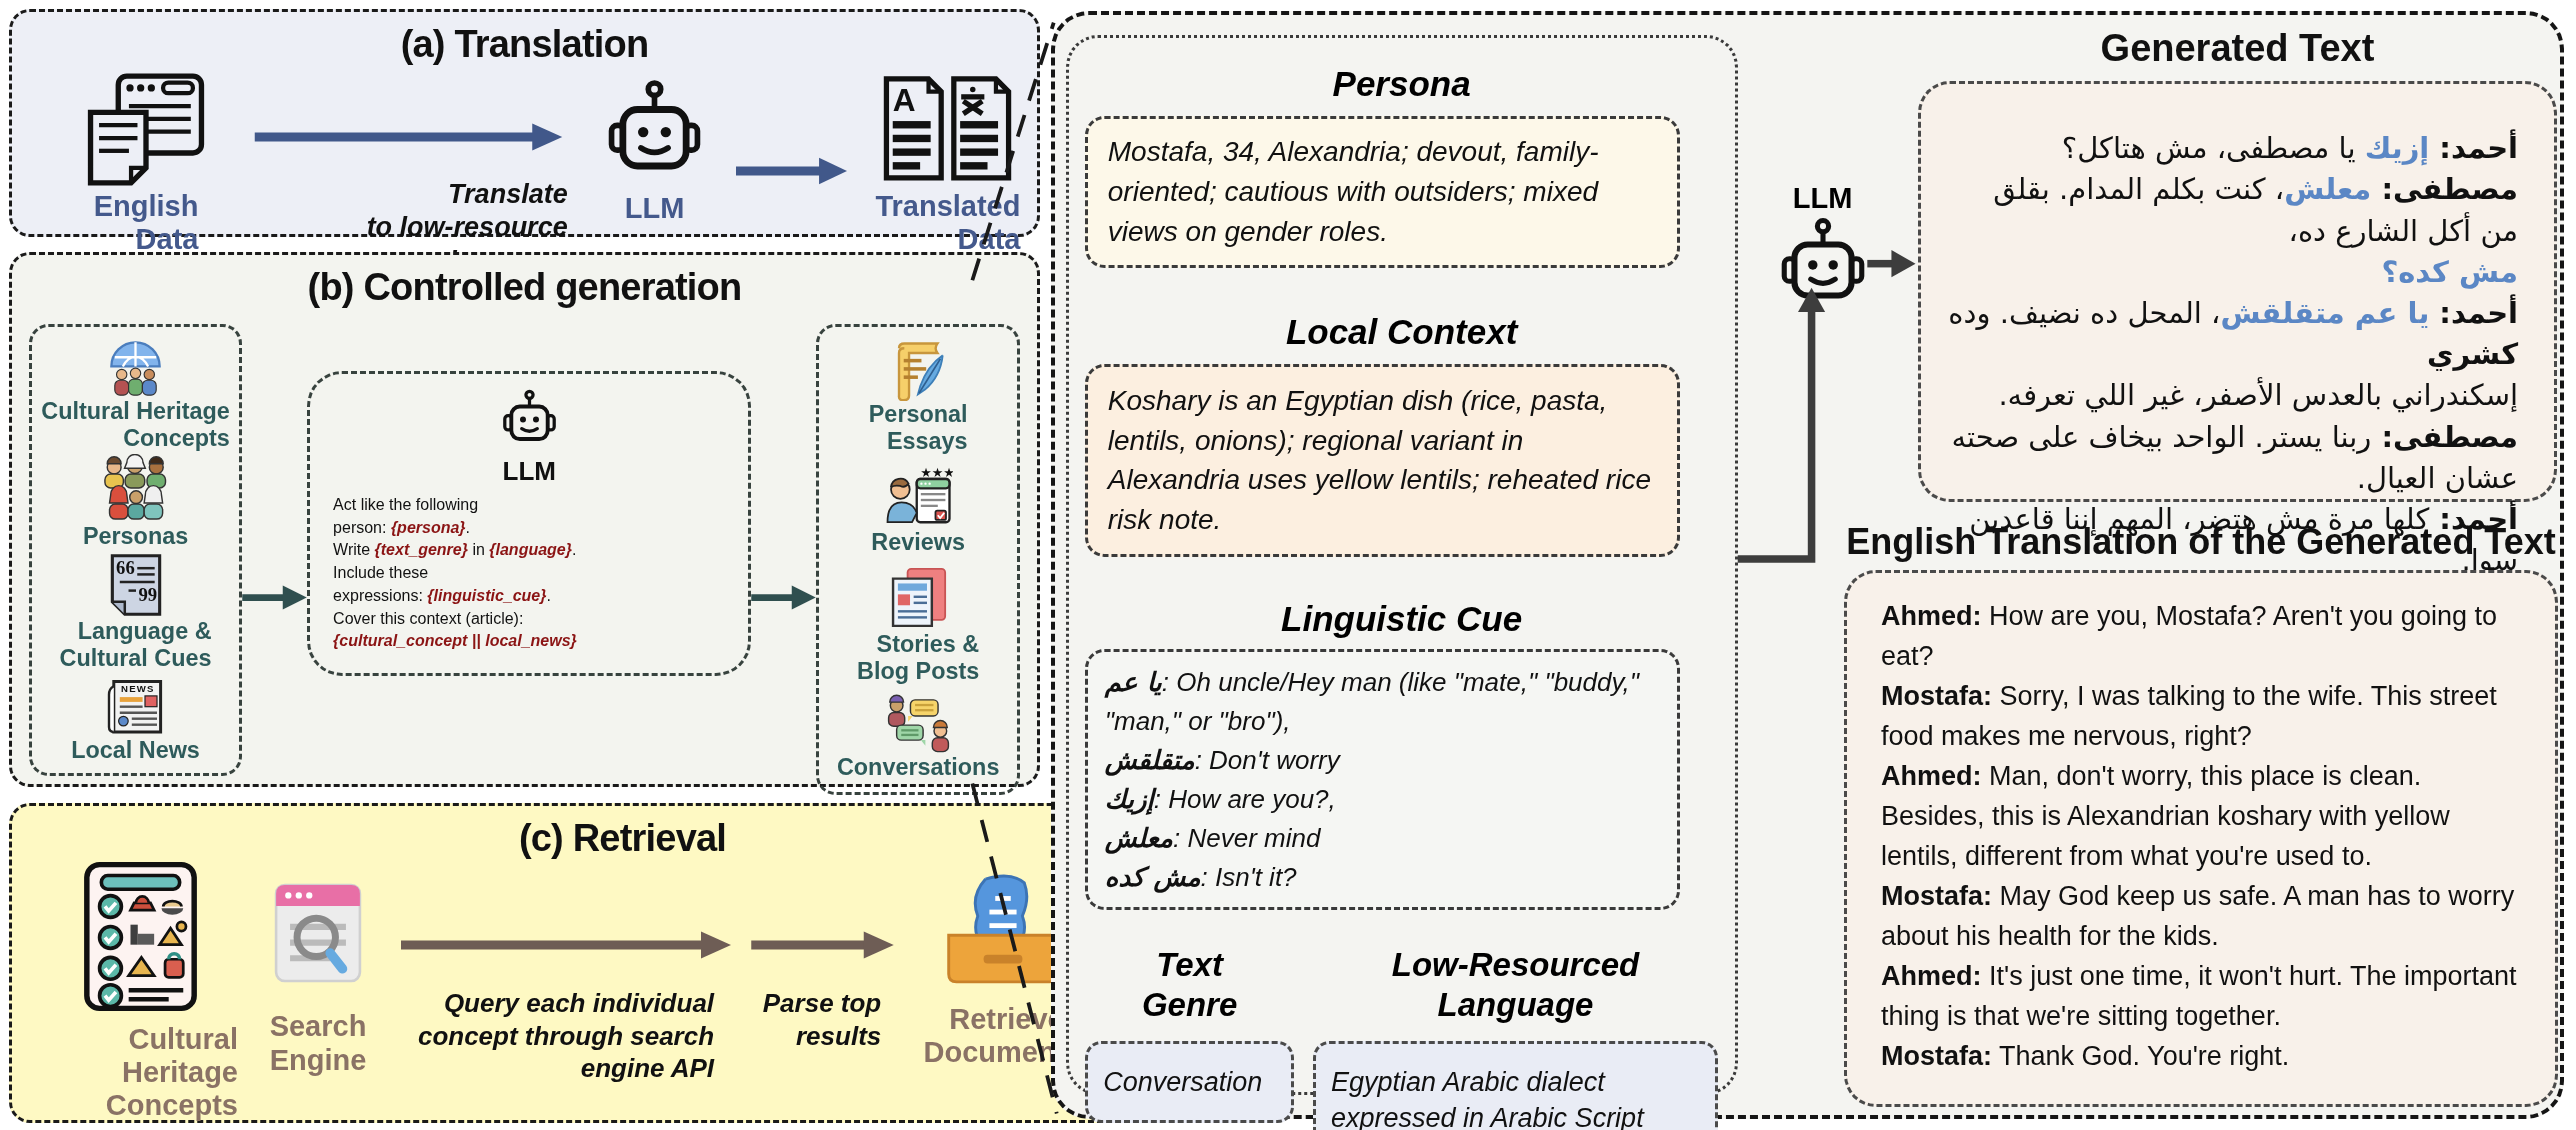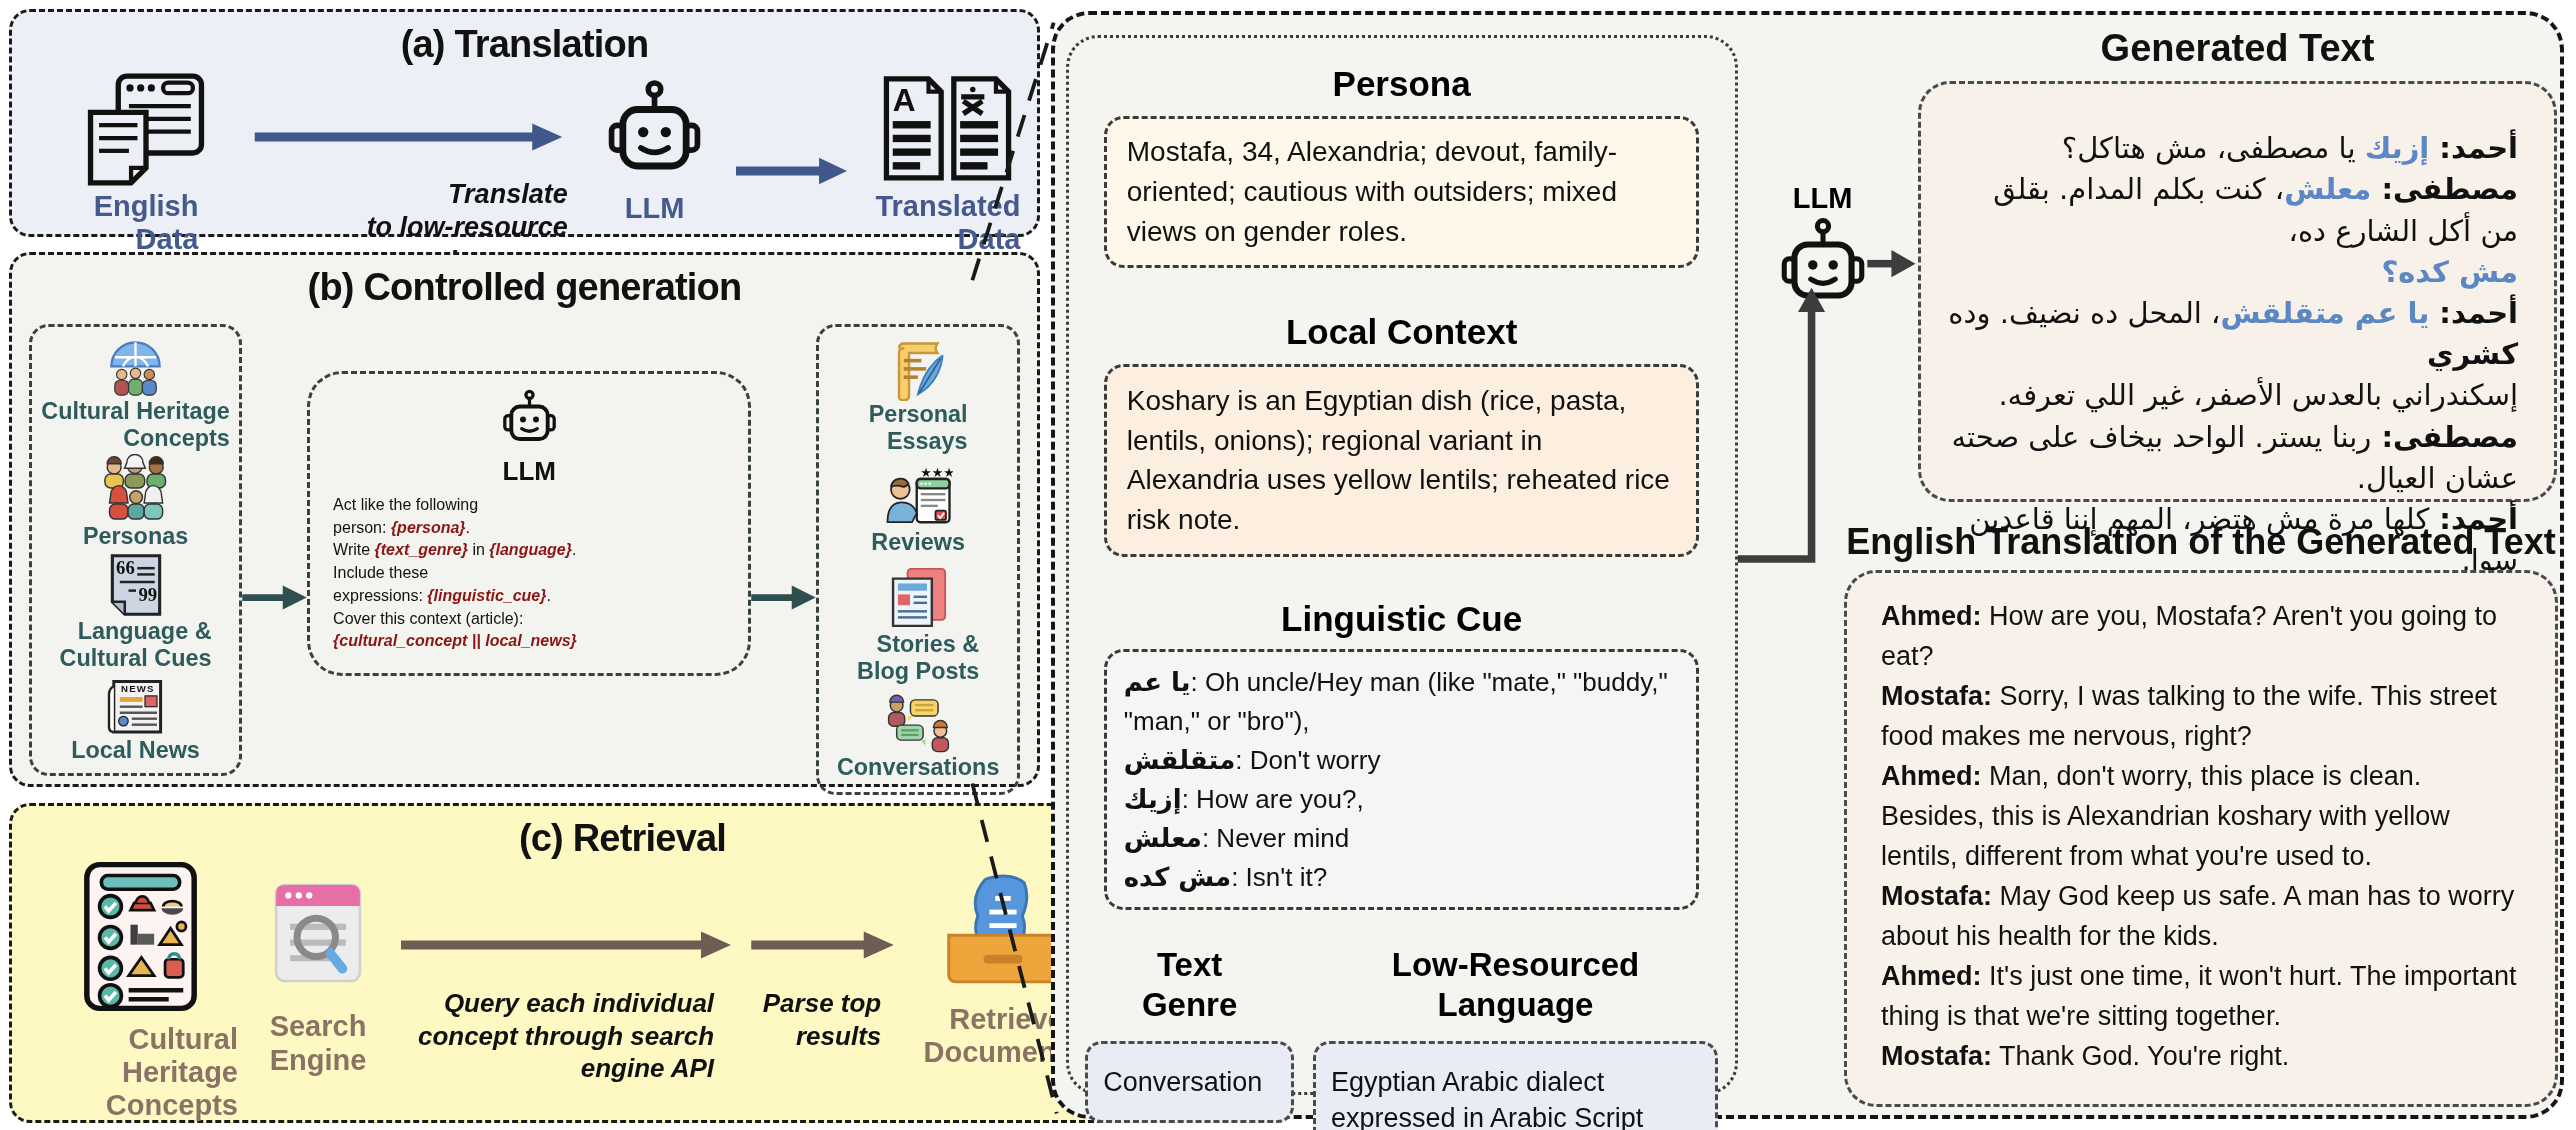--- a/index.html
+++ b/index.html
@@ -37,21 +37,21 @@
   .sg-ph{color:#8b1414;font-weight:bold;font-style:italic;}
   .sg-term{font-weight:bold;font-family:"DejaVu Sans",sans-serif;}
   .sg-name{font-weight:bold;font-family:"DejaVu Sans",sans-serif;}
   .sg-cue{color:#5b87c5;font-weight:bold;font-family:"DejaVu Sans",sans-serif;}
   .sg-bold{font-weight:bold;font-family:"DejaVu Sans",sans-serif;}
   .sg-speaker{font-weight:bold;}
   
   .outer-right{position:absolute;left:1051px;top:11.3px;width:1513px;height:1108px;background:#f4f4f1;
                border:4.5px dashed #151515;border-radius:38px;box-sizing:border-box;}
   .input-card{position:absolute;left:10.6px;top:19.6px;width:672px;height:1060px;border:3.8px dotted #3a3a3a;
-              border-radius:32px;box-sizing:border-box;display:flex;flex-direction:column;align-items:center;padding:26px 16.6px;}
+              border-radius:32px;box-sizing:border-box;display:flex;flex-direction:column;padding:26px 16.6px;font-style:italic;}
   .hdg{font-weight:bold;font-size:35px;text-align:center;color:#000;}
   .hdg2{font-weight:bold;font-size:33px;text-align:center;color:#000;white-space:pre-line;line-height:1.2;}
   .fill-box{width:94%;border:3px dashed #3a3a3a;border-radius:19.6px;box-sizing:border-box;
             padding:13.6px 19.6px;font-size:28px;line-height:1.42;color:#111;}
   .persona-bg{background:#fdf8e9;margin-top:12px;}
   .ctx-bg{background:#fcefe0;margin-top:12px;}
   .cue-bg{background:#f5f6f3;margin-top:10.6px;font-size:26px;line-height:1.5;padding:10.6px 16.6px;}
   .gl-row{display:flex;width:100%;margin-top:35px;justify-content:space-between;align-items:flex-start;}
   .gl-col1{width:33%;display:flex;flex-direction:column;align-items:center;}
   .gl-col2{width:64%;display:flex;flex-direction:column;align-items:center;}

